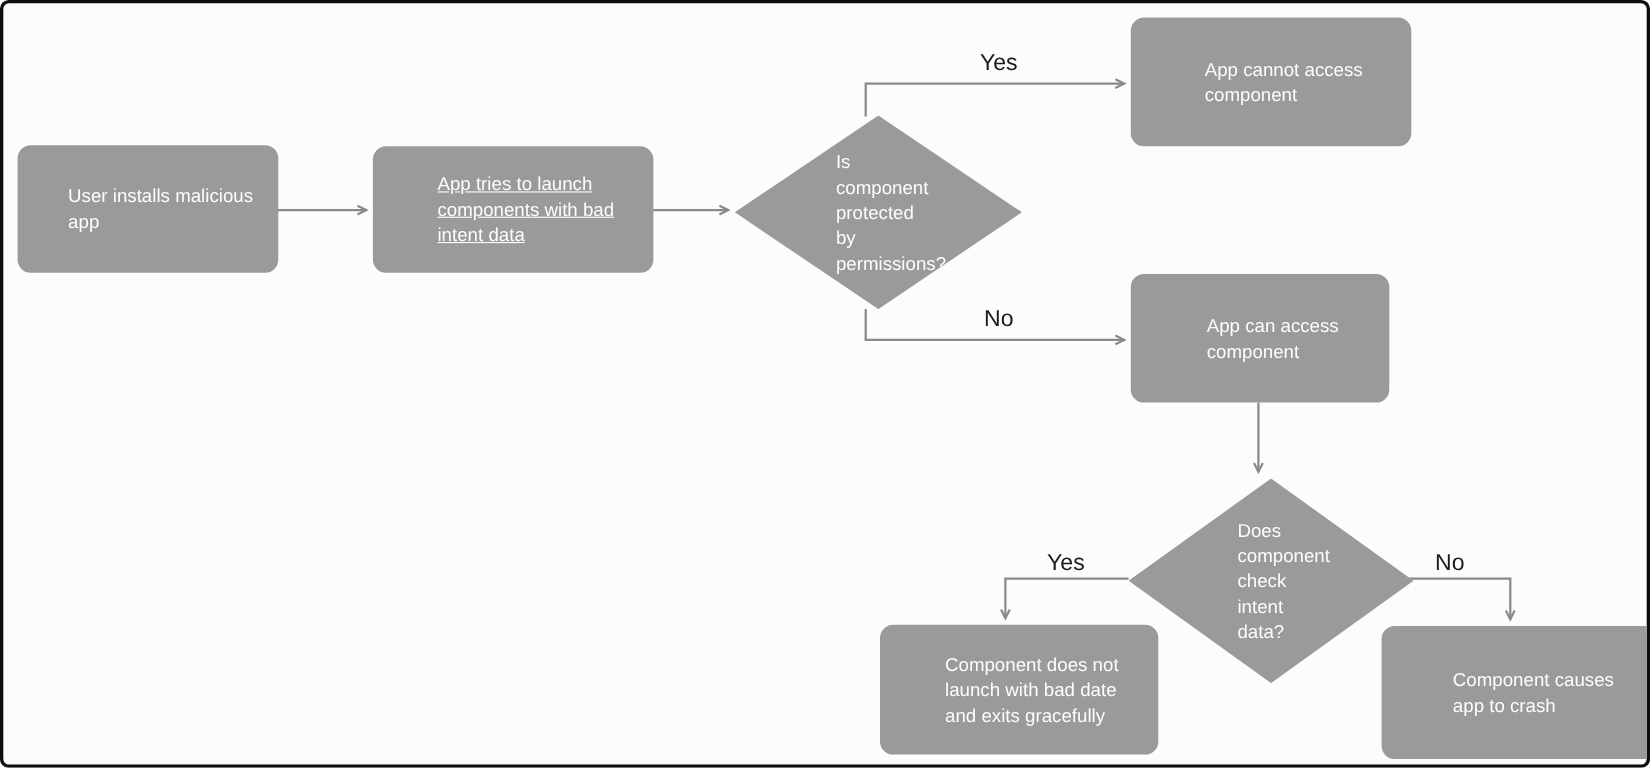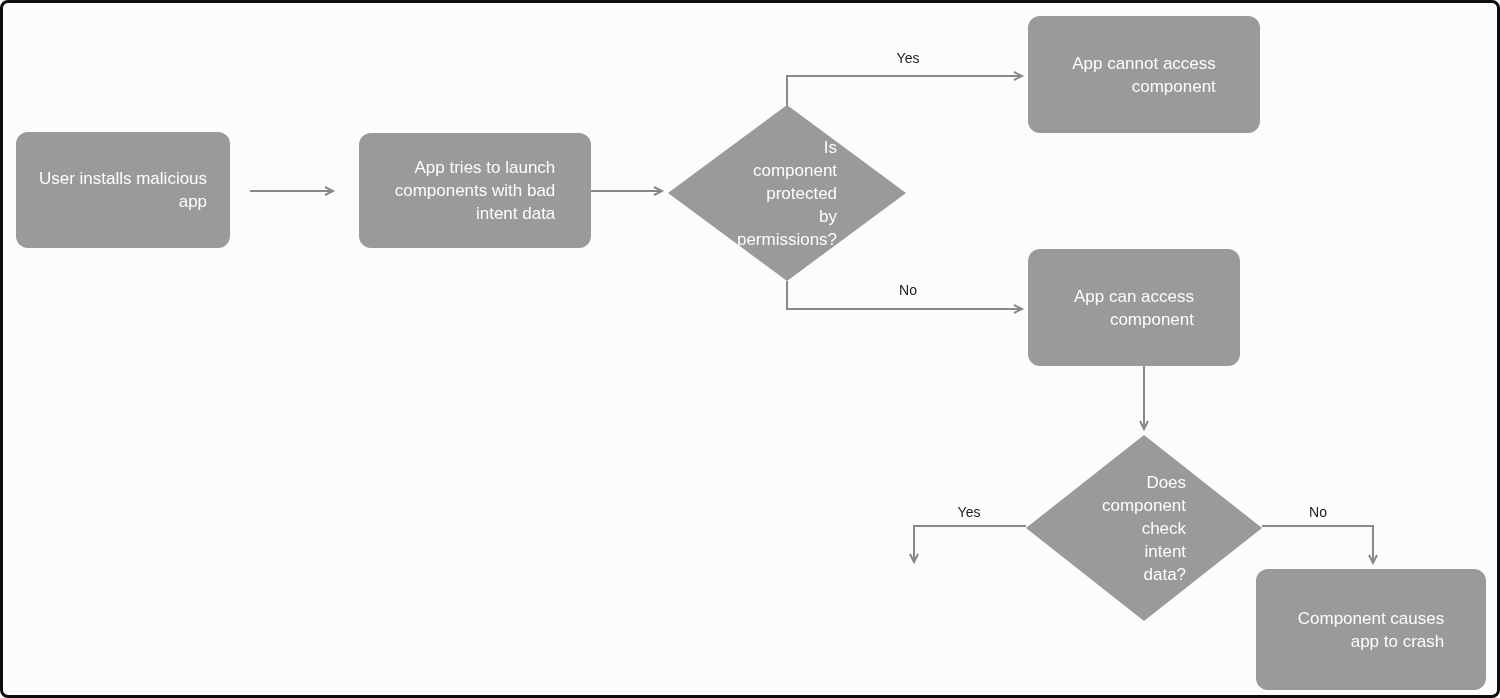--- a/index.html
+++ b/index.html
@@ -15,32 +15,33 @@
     font-family: "Liberation Sans", "DejaVu Sans", sans-serif;
   }
   .edges { position: absolute; left: 0; top: 0; width: 100%; height: 100%; }
   .node {
     position: absolute;
     background: #9a9a9a;
     color: #fdfdfd;
     display: flex;
     align-items: center;
     justify-content: center;
-    text-align: right;
+    text-align: left;
     font-size: 17px;
     line-height: 23px;
+    padding-left: 23px;
   }
   .box { border-radius: 12px; }
   .diamond { clip-path: polygon(50% 0, 100% 50%, 50% 100%, 0 50%); }
   .node span { white-space: pre-line; }
   .edge-label {
     position: absolute;
     transform: translateX(-50%);
     color: #1b1b1b;
-    font-size: 14px;
+    font-size: 21px;
     line-height: 20px;
   }
   .watermark {
     position: absolute;
     right: 8px;
     bottom: 2px;
     color: #8f8f8f;
     opacity: 0.95;
     font-size: 19px;
     z-index: 5;
@@ -64,21 +65,21 @@
     <polyline points="1141,363 1141,426" fill="none" stroke="#898989" stroke-width="2" marker-end="url(#arrowhead)"></polyline>
     <polyline points="1023,523 911,523 911,559" fill="none" stroke="#898989" stroke-width="2" marker-end="url(#arrowhead)"></polyline>
     <polyline points="1259,523 1370,523 1370,560" fill="none" stroke="#898989" stroke-width="2" marker-end="url(#arrowhead)"></polyline>
   </svg>
 
   <div class="node box" style="left:13px; top:129px; width:214px; height:116px;">
     <span>User installs malicious
 app</span>
   </div>
 
-  <div class="node box" style="left:356px; top:130px; width:232px; height:115px;">
+  <div class="node box" style="left:336px; top:130px; width:232px; height:115px;text-decoration:underline;">
     <span>App tries to launch
 components with bad
 intent data</span>
   </div>
 
   <div class="node diamond" style="left:665px; top:102px; width:238px; height:176px;">
     <span>Is
 component
 protected
 by
@@ -96,20 +97,25 @@
   </div>
 
   <div class="node diamond" style="left:1023px; top:432px; width:236px; height:186px;">
     <span>Does
 component
 check
 intent
 data?</span>
   </div>
 
+  <div class="node box" style="left:797px; top:565px; width:230px; height:118px;">
+    <span>Component does not
+launch with bad date
+and exits gracefully</span>
+  </div>
 
   <div class="node box" style="left:1253px; top:566px; width:230px; height:121px;">
     <span>Component causes
 app to crash</span>
   </div>
 
   <div class="edge-label" style="left:905px; top:45px;">Yes</div>
 
   <div class="edge-label" style="left:905px; top:277px;">No</div>
 

